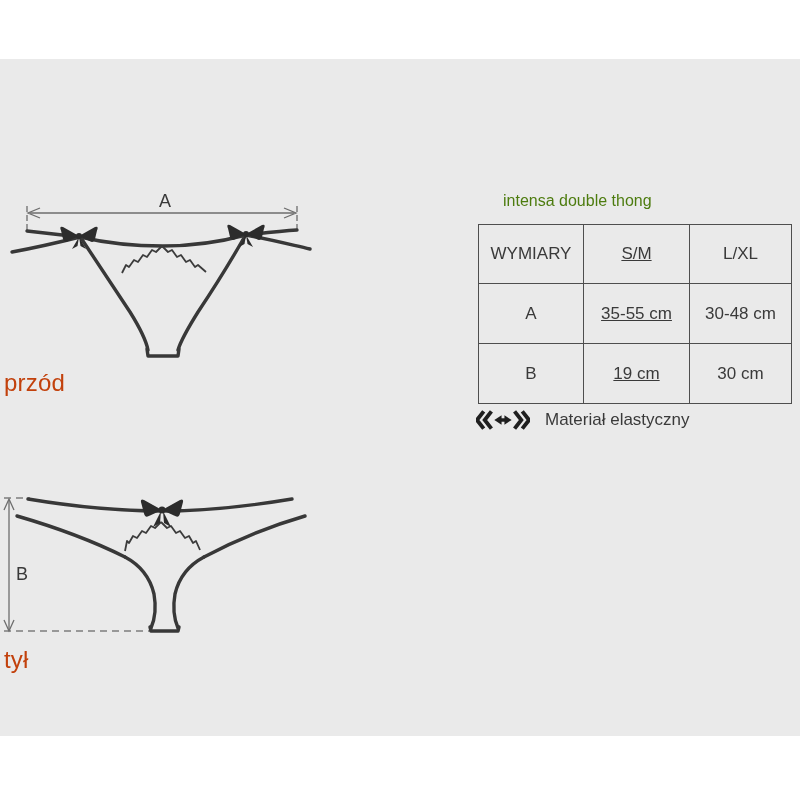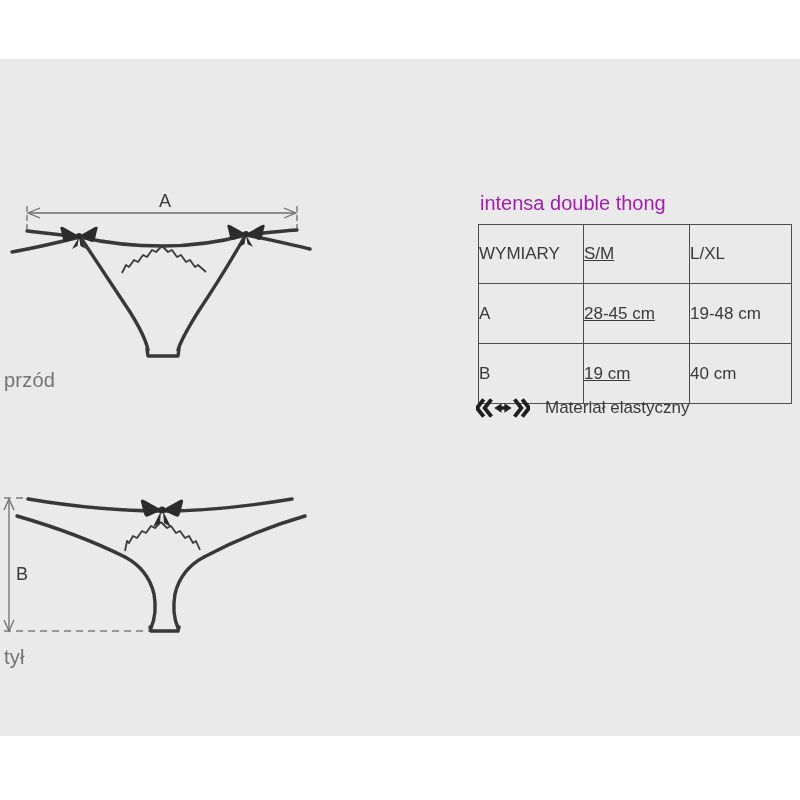--- a/index.html
+++ b/index.html
@@ -7,40 +7,40 @@
     width: 800px; height: 800px; position: relative;
     background: #ffffff; overflow: hidden;
     font-family: "Liberation Sans", sans-serif;
   }
   .panel {
     position: absolute; left: 0; top: 59px; width: 800px; height: 677px;
     background: #eaeaea;
   }
   .abs { position: absolute; }
   .view-label {
-    position: absolute; font-size: 20px; color: #737373; letter-spacing: 0.2px;
+    position: absolute; font-size: 24px; color: #c2410c; letter-spacing: 0.2px;
   }
   .chart-title {
-    position: absolute; left: 480px; top: 133px;
-    font-size: 20px; color: #a21caf;
+    position: absolute; left: 503px; top: 133px;
+    font-size: 16px; color: #4d7c0f;
   }
   table.size-table {
     position: absolute; left: 478px; top: 165px;
     border-collapse: collapse; table-layout: fixed;
   }
   table.size-table td {
     border: 1.5px solid #4e4e4e;
-    vertical-align: middle;
+    text-align: center; vertical-align: middle;
     font-size: 17px; color: #3a3a3a; padding: 0;
   }
   td.c1 { width: 104px; } td.c2 { width: 105px; text-decoration: underline; } td.c3 { width: 101px; }
   tr.hrow td { height: 58px; }
   tr.drow td { height: 59px; }
   .material-row {
-    position: absolute; left: 476px; top: 339px;
+    position: absolute; left: 476px; top: 351px;
     display: flex; align-items: center; gap: 15px;
   }
   .material-label { font-size: 17px; color: #3a3a3a; }
   svg { display: block; }
   .stroke-main { stroke: #383838; stroke-width: 3.4; fill: none;
                  stroke-linecap: round; stroke-linejoin: round; }
   .stroke-lace { stroke: #3c3c3c; stroke-width: 1.8; fill: none;
                  stroke-linejoin: round; }
   .stroke-dim  { stroke: #6d6d6d; stroke-width: 1.3; fill: none; }
   .stroke-dash { stroke: #7d7d7d; stroke-width: 1.4; fill: none;
@@ -105,27 +105,27 @@
 
   <table class="size-table">
     <tbody>
         <tr class="hrow">
       <td class="c1">WYMIARY</td>
       <td class="c2">S/M</td>
       <td class="c3">L/XL</td>
     </tr>
     <tr class="drow">
       <td class="c1">A</td>
-      <td class="c2">28-45 cm</td>
-      <td class="c3">19-48 cm</td>
+      <td class="c2">35-55 cm</td>
+      <td class="c3">30-48 cm</td>
     </tr>
     <tr class="drow">
       <td class="c1">B</td>
       <td class="c2">19 cm</td>
-      <td class="c3">40 cm</td>
+      <td class="c3">30 cm</td>
     </tr>
   </tbody>
     </table>
 
   <div class="material-row">
     <svg width="54" height="20" viewBox="0 0 56 20">
       <g stroke="#1f1f1f" stroke-width="4" fill="none" stroke-linejoin="miter">
         <path d="M 8,1 L 1,10 L 8,19"></path>
         <path d="M 16,1 L 9,10 L 16,19"></path>
         <path d="M 40,1 L 47,10 L 40,19"></path>

